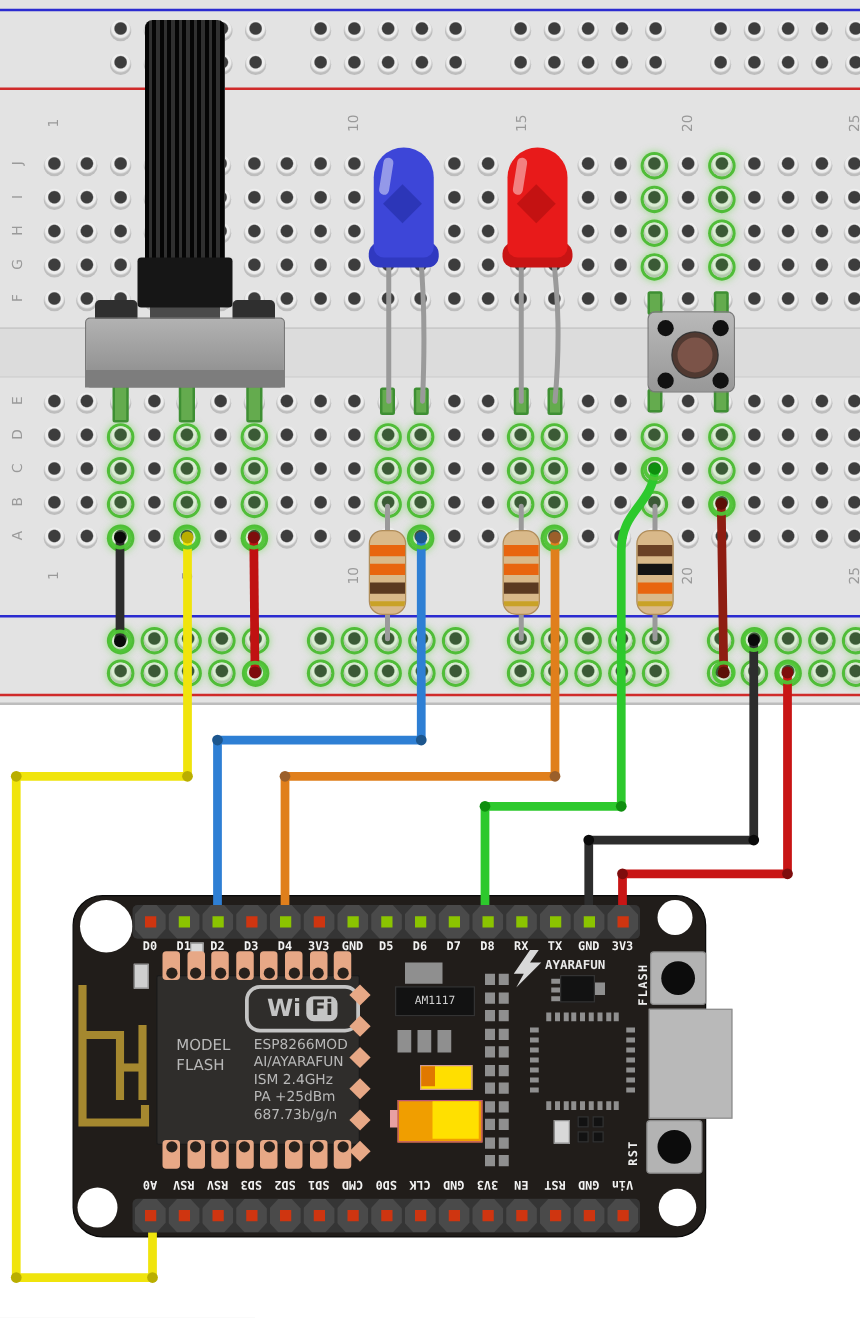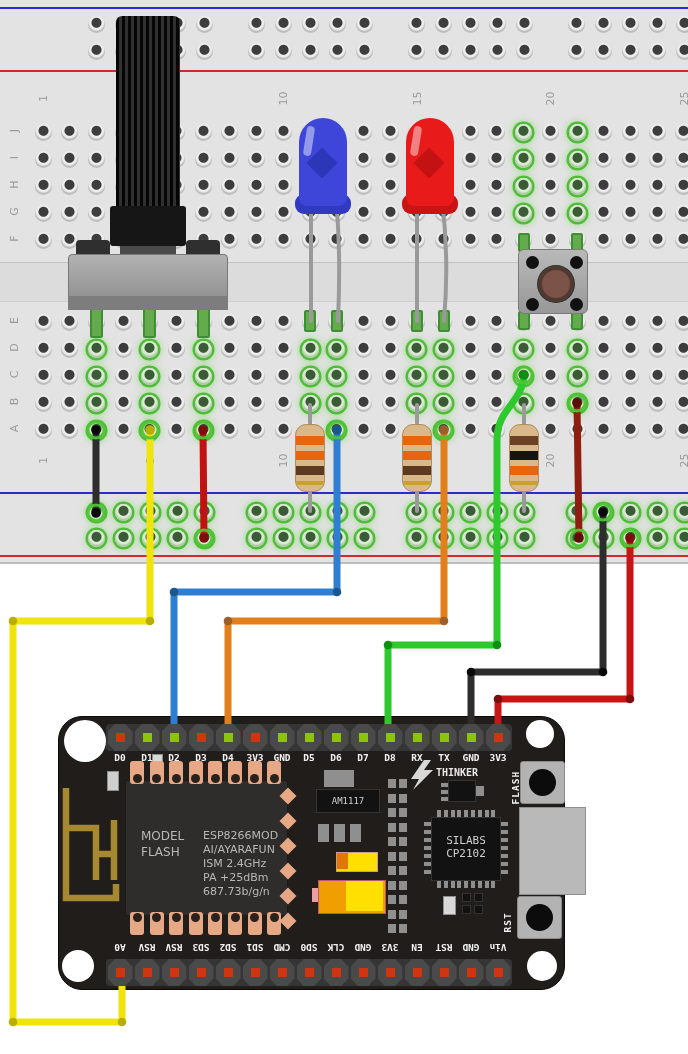--- a/index.html
+++ b/index.html
@@ -541,20 +541,24 @@
       <path d="M193,877 A11,11 0 1 0 193,889" stroke="#cfcfcf" stroke-width="6" fill="none"></path>
     </g>
     <polygon points="424,760 411,779 419,779 413,790 433,770 424,770 431,760" fill="#d8d8d8"></polygon>
   </svg>
 
   <div class="graybit" style="left:107px;top:771px;width:10px;height:18px;background:#cfcfcf;border:1px solid #8f8f8f;"></div>
   <div class="graybit" style="left:152px;top:754px;width:9px;height:20px;background:#d8d8d8;border:1px solid #8f8f8f;"></div>
 
   <div id="esp-module"></div>
 
+  <div id="wifi-logo">
+    <span id="wifi-wi">Wi</span>
+    <span id="wifi-fi">Fi</span>
+  </div>
   <div class="esptext" style="left:141px;top:829px;font-size:12px;">MODEL</div>
   <div class="esptext" style="left:141px;top:845px;font-size:12px;">FLASH</div>
   <div class="esptext" style="left:203px;top:829px;">ESP8266MOD</div>
   <div class="esptext" style="left:203px;top:843px;">AI/AYARAFUN</div>
   <div class="esptext" style="left:203px;top:857px;">ISM 2.4GHz</div>
   <div class="esptext" style="left:203px;top:871px;">PA +25dBm</div>
   <div class="esptext" style="left:203px;top:885px;">687.73b/g/n</div>
 
   <div class="graybit" style="left:324px;top:770px;width:30px;height:17px;"></div>
   <div class="chipblk" style="left:316px;top:789px;width:64px;height:24px;font-size:9px;display:flex;align-items:center;justify-content:center;">AM1117</div>
@@ -562,36 +566,32 @@
   <div class="graybit" style="left:334px;top:824px;width:11px;height:18px;"></div>
   <div class="graybit" style="left:350px;top:824px;width:11px;height:18px;"></div>
   <div class="abs" style="left:336px;top:852px;width:40px;height:18px;background:#ffdf00;border:1px solid #c99;">
     <div class="abs" style="left:0;top:0;width:11px;height:16px;background:#e07800;"></div>
   </div>
   <div class="abs" style="left:312px;top:888px;width:9px;height:14px;background:#e8a0a2;"></div>
   <div class="abs" style="left:318px;top:880px;width:66px;height:32px;background:#f09e00;border:1px solid #b57;">
     <div class="abs" style="left:27px;top:0;width:37px;height:30px;background:#ffe000;"></div>
   </div>
 
-  <div class="esptext" style="left:436px;top:766px;color:#e8e8e8;font-weight:bold;font-size:10px;font-family:'DejaVu Sans Mono','Liberation Mono',monospace;">THINKER</div>
+  <div class="esptext" style="left:436px;top:766px;color:#e8e8e8;font-weight:bold;font-size:10px;font-family:'DejaVu Sans Mono','Liberation Mono',monospace;">AYARAFUN</div>
   <div class="chipblk" style="left:448px;top:780px;width:28px;height:22px;"></div>
   <div class="graybit" style="left:441px;top:783px;width:7px;height:4px;"></div>
   <div class="graybit" style="left:441px;top:790px;width:7px;height:4px;"></div>
   <div class="graybit" style="left:441px;top:797px;width:7px;height:4px;"></div>
   <div class="graybit" style="left:476px;top:786px;width:8px;height:10px;"></div>
 
   <div class="vlabel" style="left:494px;top:778px;width:42px;">FLASH</div>
   <div class="tactile" style="left:520px;top:761px;">
       <div class="tdot"></div>
     </div>
 
-  <div class="chipblk" style="left:431px;top:817px;width:70px;height:64px;text-align:center;font-size:11px;">
-    <div style="margin-top:16px;">SILABS</div>
-    <div>CP2102</div>
-  </div>
   <div id="cp-pins">
       <div class="graybit" style="left: 437px; top: 810px; width: 4px; height: 7px;"></div>
       <div class="graybit" style="left: 437px; top: 881px; width: 4px; height: 7px;"></div>
       <div class="graybit" style="left: 443.8px; top: 810px; width: 4px; height: 7px;"></div>
       <div class="graybit" style="left: 443.8px; top: 881px; width: 4px; height: 7px;"></div>
       <div class="graybit" style="left: 450.6px; top: 810px; width: 4px; height: 7px;"></div>
       <div class="graybit" style="left: 450.6px; top: 881px; width: 4px; height: 7px;"></div>
       <div class="graybit" style="left: 457.4px; top: 810px; width: 4px; height: 7px;"></div>
       <div class="graybit" style="left: 457.4px; top: 881px; width: 4px; height: 7px;"></div>
       <div class="graybit" style="left: 464.2px; top: 810px; width: 4px; height: 7px;"></div>

